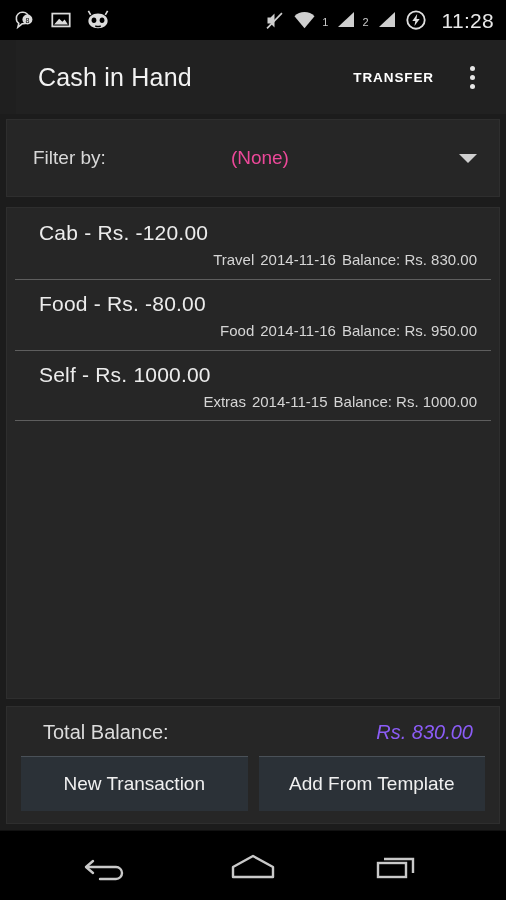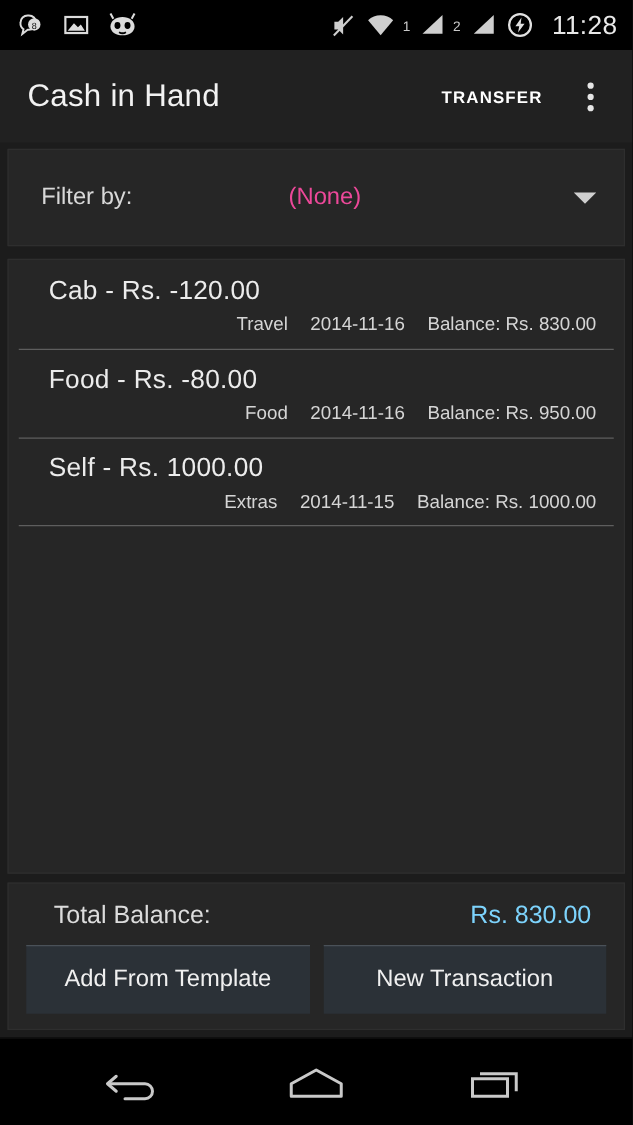--- a/index.html
+++ b/index.html
@@ -52,20 +52,21 @@
 
   
   #app-bar {
     height: 74px;
     background: #212121;
     display: flex;
     align-items: center;
     padding: 0 14px 0 22px;
     flex: 0 0 74px;
     position: relative;
+    margin-left: 16px;
   }
   #app-title {
     color: #f2f2f2;
     font-size: 25px;
     font-weight: 400;
     letter-spacing: 0.2px;
   }
   #transfer-action {
     margin-left: auto;
     color: #ffffff;
@@ -159,41 +160,41 @@
   .item-title {
     color: #ececec;
     font-size: 21px;
     padding-left: 18px;
     letter-spacing: 0.2px;
   }
   .item-sub {
     margin-top: 6px;
     display: flex;
     justify-content: flex-end;
-    gap: 18px;
+    gap: 6px;
     padding-right: 8px;
     color: #d5d5d5;
     font-size: 15px;
   }
 
   
   #bottom-panel {
     flex: 0 0 118px;
     padding: 14px 14px 12px 14px;
     display: flex;
     flex-direction: column;
   }
   #total-row {
     display: flex;
     align-items: center;
     padding: 0 12px 0 22px;
     margin-bottom: 12px;
   }
   #total-label { color: #dcdcdc; font-size: 20px; }
-  #total-value { color: #7dd3fc; font-size: 20px; margin-left: auto; }
+  #total-value { color: #8b5cf6; font-size: 20px; margin-left: auto; font-style: italic; }
 
   #action-buttons {
     display: flex;
     gap: 11px;
     flex: 1 1 auto;
   }
   .action-btn {
     flex: 1 1 0;
     background: #2b3137;
     border: none;
@@ -336,22 +337,22 @@
       </div>
 
     </div>
 
     <div id="bottom-panel" class="panel">
       <div id="total-row">
         <span id="total-label">Total Balance:</span>
         <span id="total-value">Rs. 830.00</span>
       </div>
       <div id="action-buttons">
+        <button class="action-btn">New Transaction</button>
         <button class="action-btn">Add From Template</button>
-        <button class="action-btn">New Transaction</button>
       </div>
     </div>
 
   </div>
 
   <div id="nav-bar">
     <span class="nav-btn">
       <svg width="50" height="32" viewBox="0 0 50 32">
         <path d="M10 11 L3 17 L10 23" fill="none" stroke="#c9c9c9" stroke-width="2.4" stroke-linecap="round" stroke-linejoin="round"></path>
         <path d="M3.5 17 H33 a6 6 0 0 1 0 12 H17" fill="none" stroke="#c9c9c9" stroke-width="2.4" stroke-linecap="round" stroke-linejoin="round"></path>

